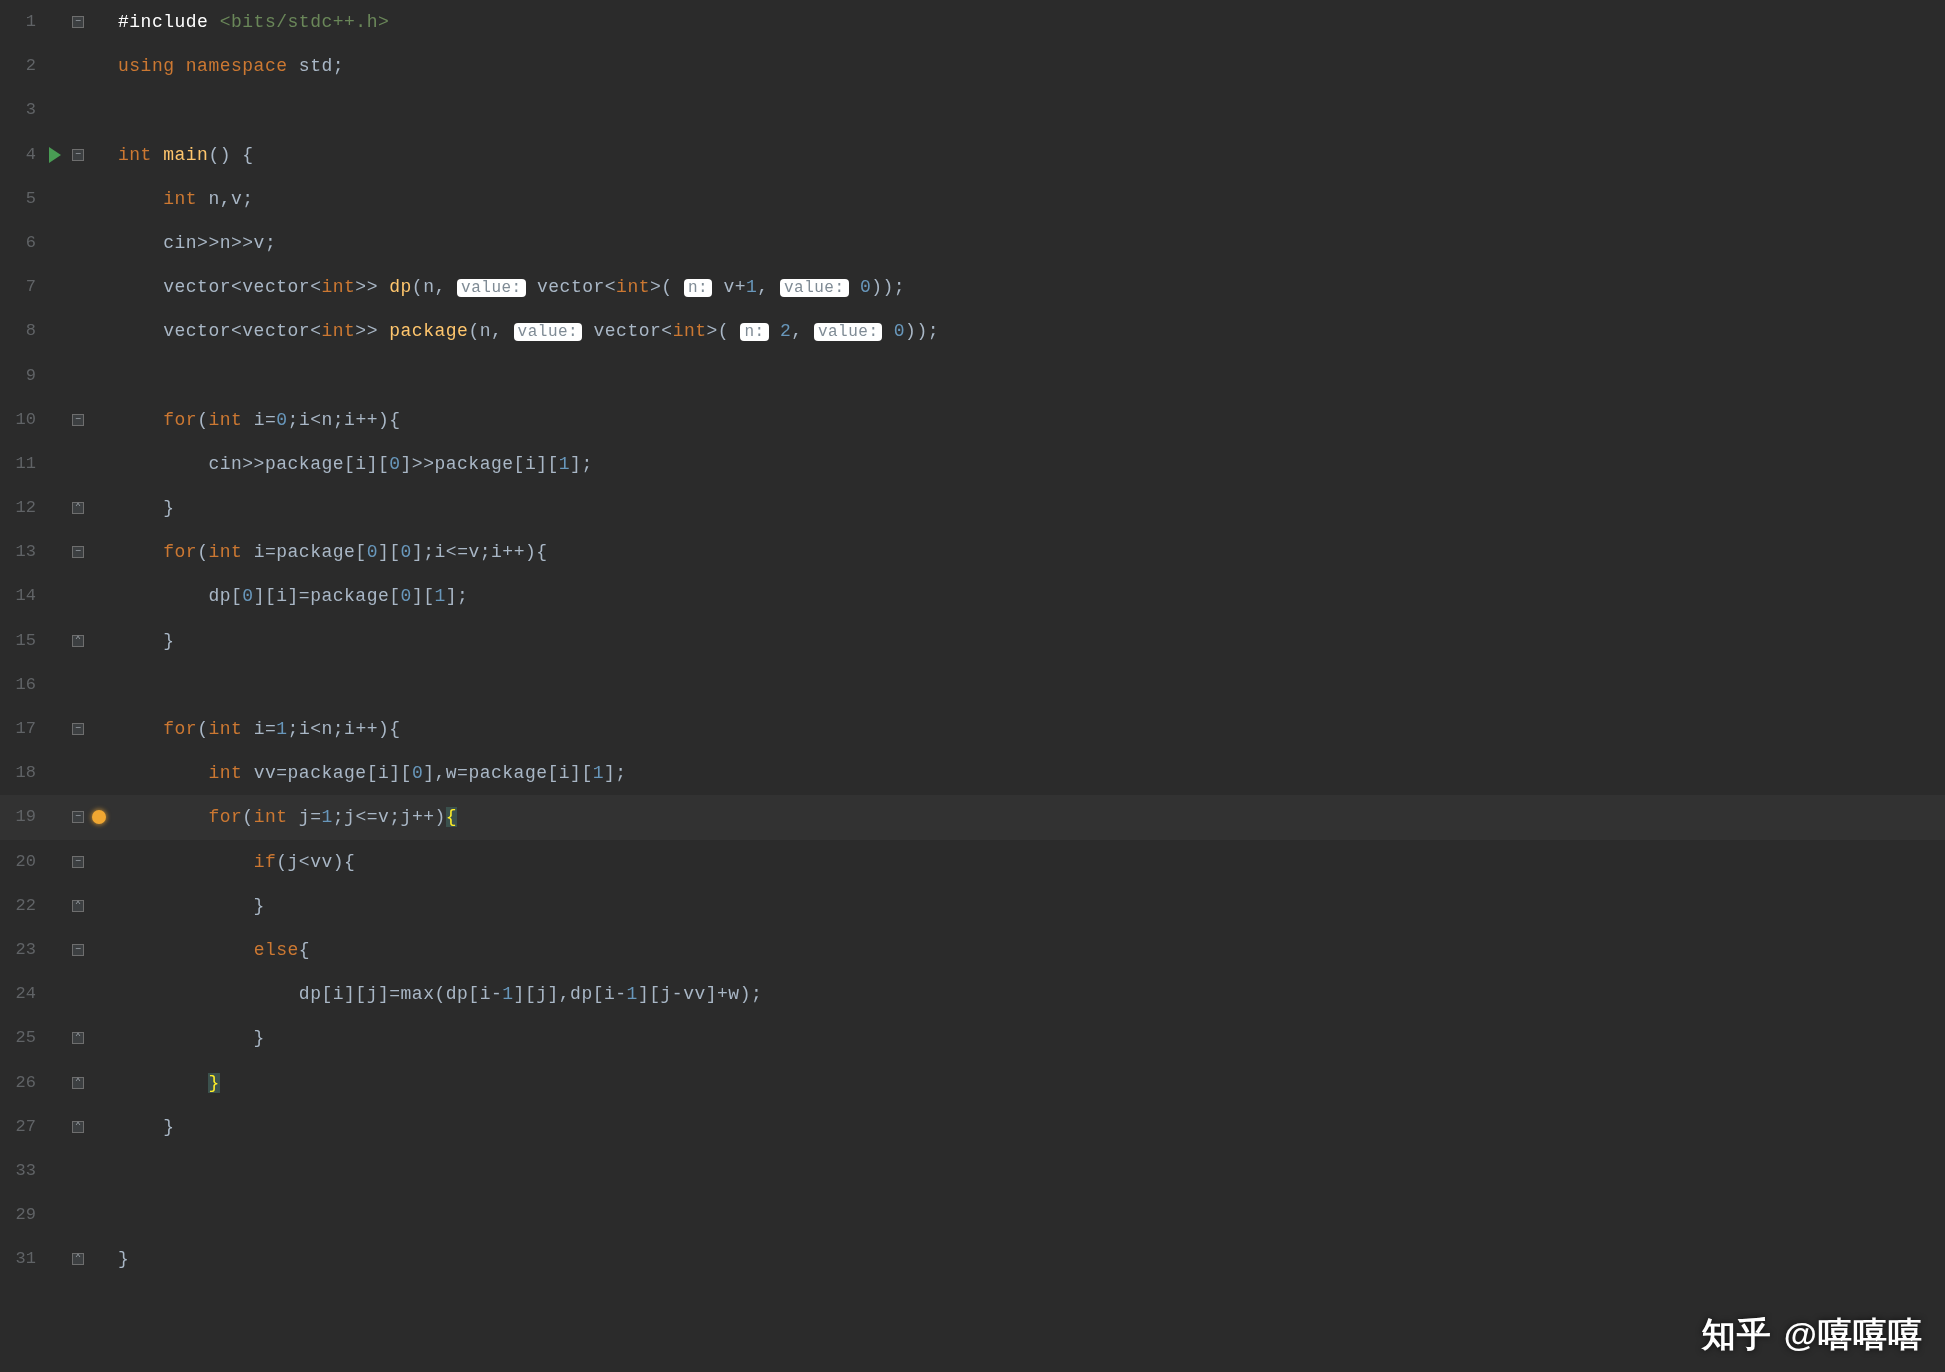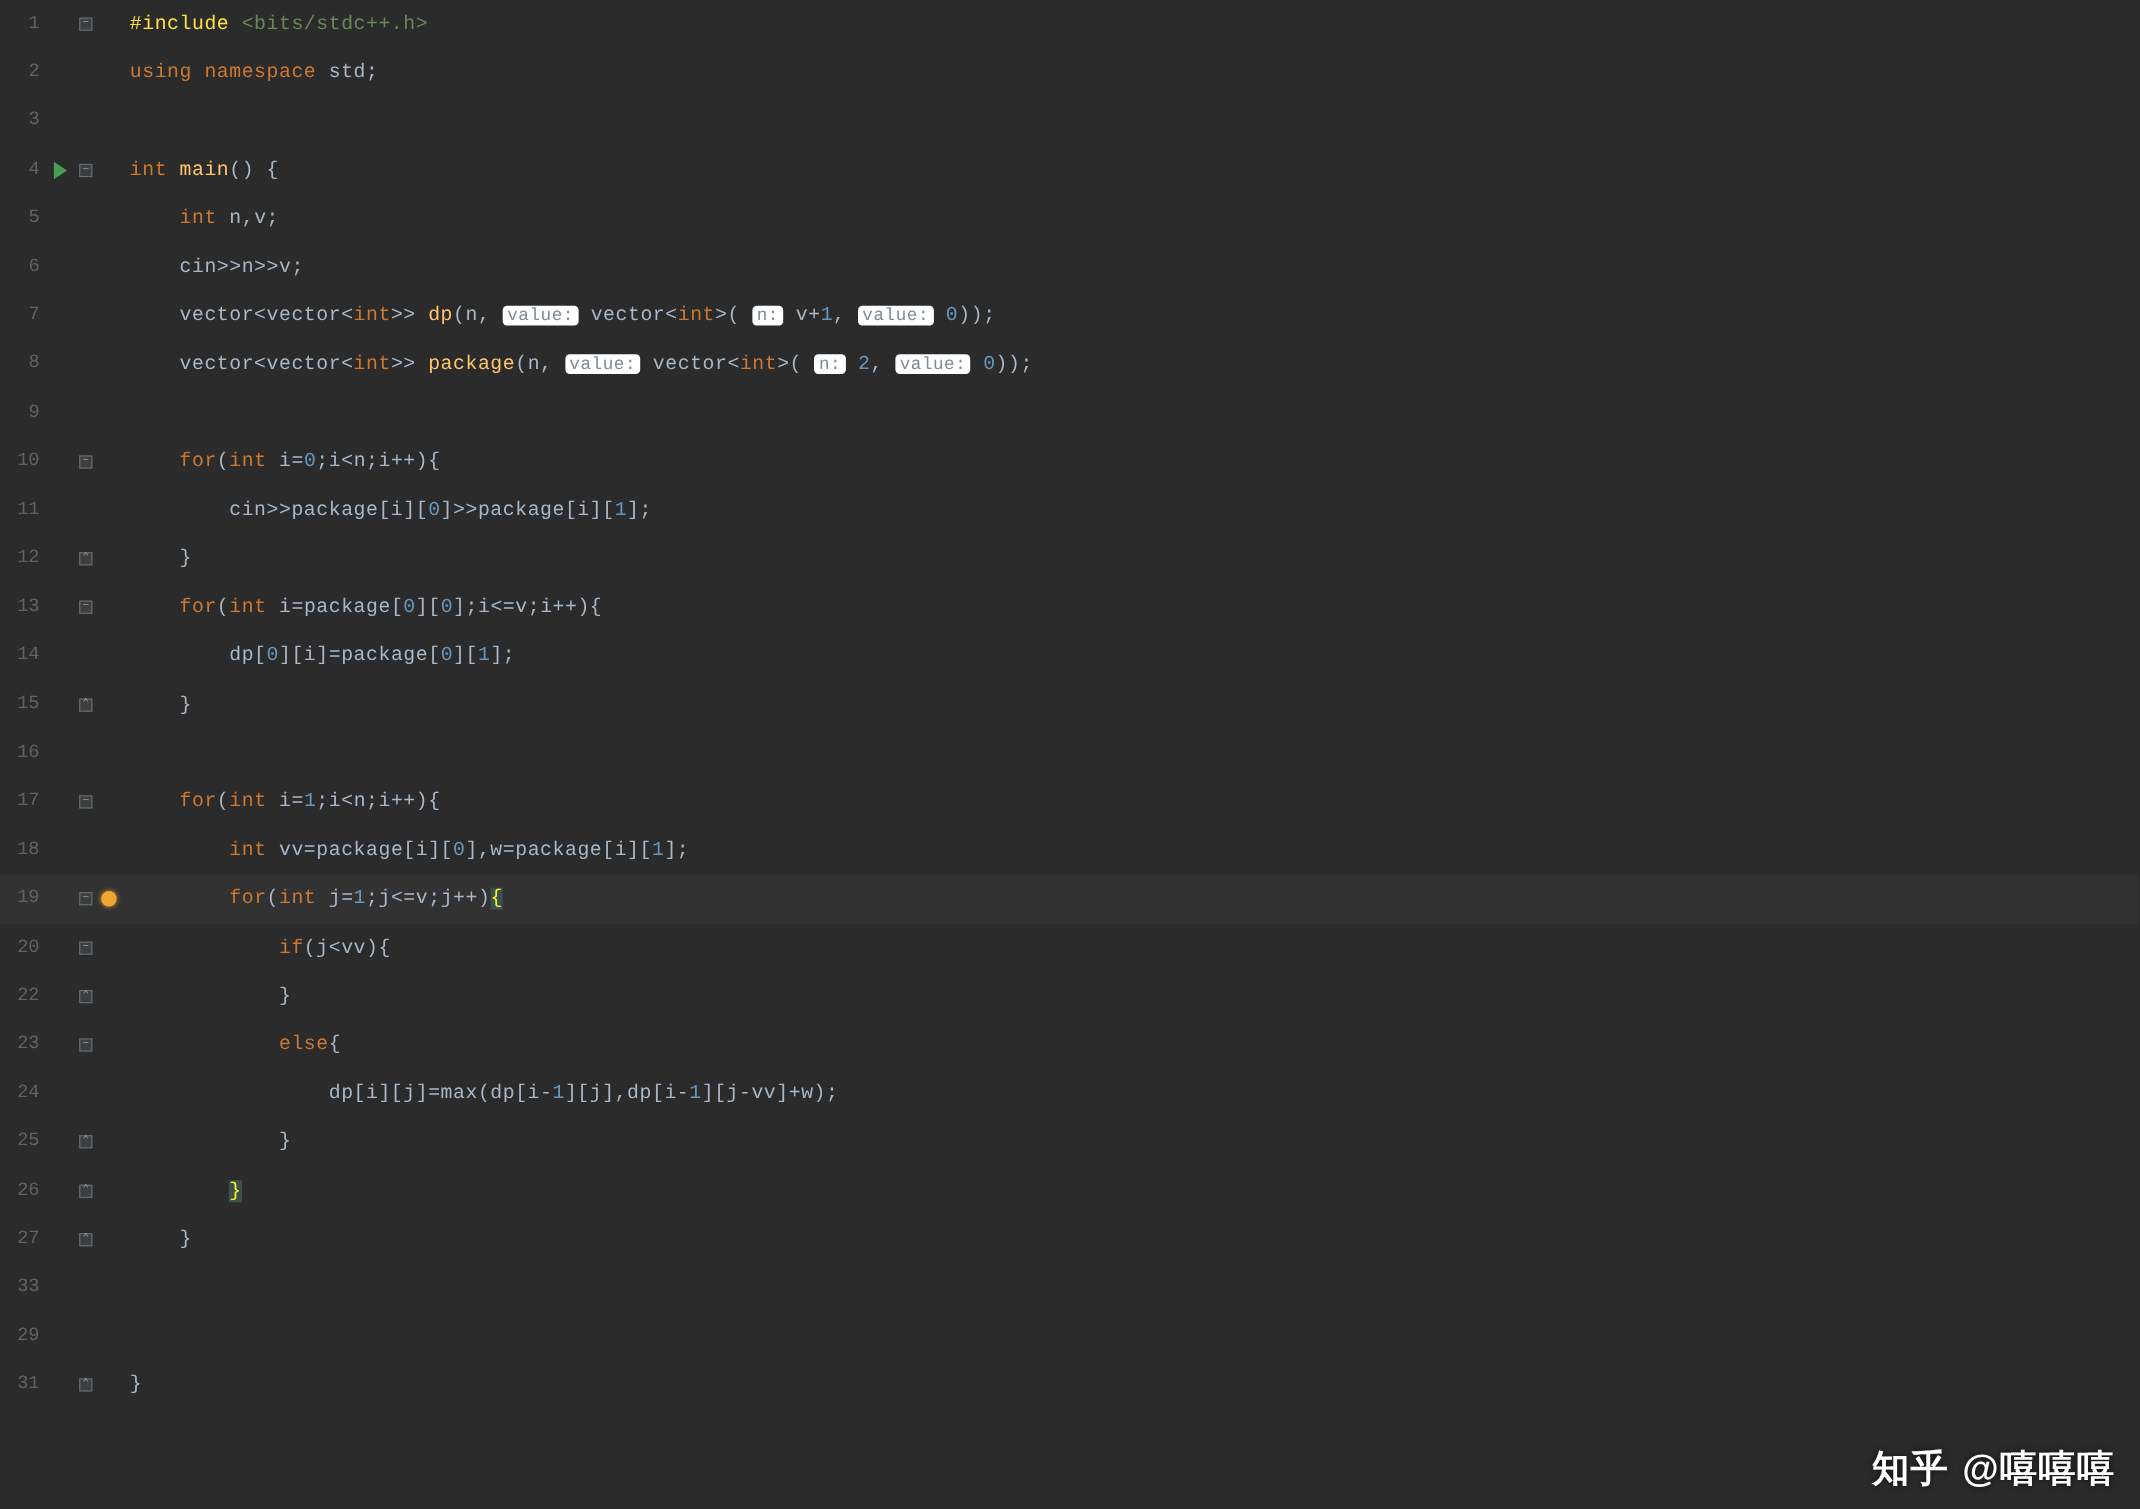--- a/index.html
+++ b/index.html
@@ -88,21 +88,21 @@
     border-left: 12px solid #499c54;
   }
   .bulb {
     width: 14px; height: 14px;
     border-radius: 50%;
     background: #f0a732;
     box-shadow: 0 0 4px 1px rgba(240,167,50,0.6);
   }
   
   .c-keyword  { color: #cc7832; }
-  .c-pre      { color: #fde047; }
+  .c-pre      { color: #ffffff; }
   .c-hdr      { color: #6a8759; text-align: center; }
   .c-num      { color: #6897bb; }
   .c-func     { color: #ffc66d; }
   .c-hint-bg  {
     color: #7f8b95;
     background: #ffffff;
     border-radius: 4px;
     padding: 0 4px;
     font-size: 16px;
   }

